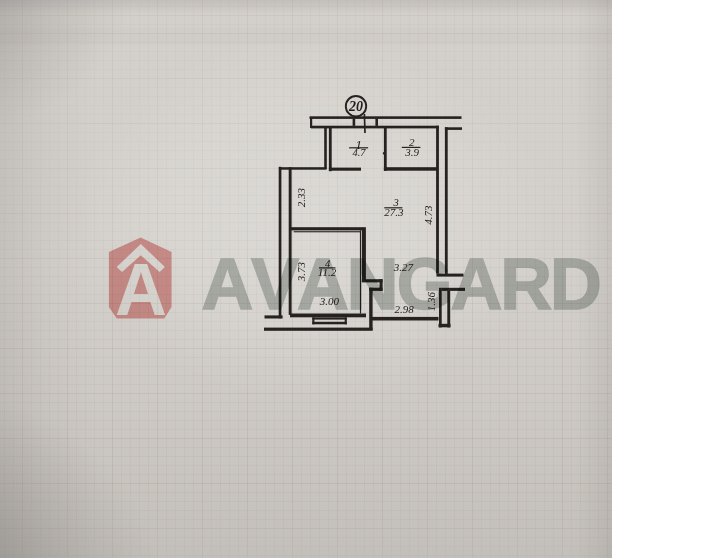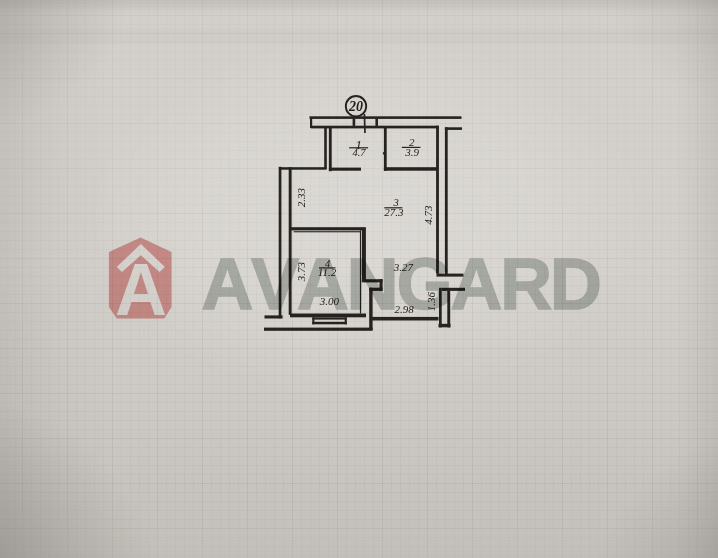--- a/index.html
+++ b/index.html
@@ -1,16 +1,16 @@
 <!DOCTYPE html>
 <html><head>
 <meta charset="utf-8">
 <style>
   html,body{margin:0;padding:0;}
-  #page{position:relative;width:718px;height:558px;overflow:hidden;
+  #page{position:relative;width:612px;height:558px;overflow:hidden;
     background-color:#d3d0cb;
     font-family:"Liberation Sans", sans-serif;}
   
   #shade{position:absolute;inset:0;
     background:
       linear-gradient(to bottom, rgba(95,93,97,0.15) 0px, rgba(95,93,97,0.0) 14px),
       linear-gradient(to bottom, transparent 26px, rgba(110,105,100,0.035) 30px, rgba(110,105,100,0.035) 42px, transparent 46px),
       radial-gradient(ellipse 52% 44% at 51% 39%, rgba(255,255,255,0.20) 0%, rgba(255,255,255,0.12) 45%, rgba(255,255,255,0.0) 75%),
       linear-gradient(to right, rgba(85,80,76,0.12) 0%, rgba(85,80,76,0.04) 8%, rgba(85,80,76,0.0) 16%),
       linear-gradient(to bottom, rgba(85,80,75,0.0) 48%, rgba(85,80,75,0.05) 72%, rgba(85,80,75,0.13) 100%),

